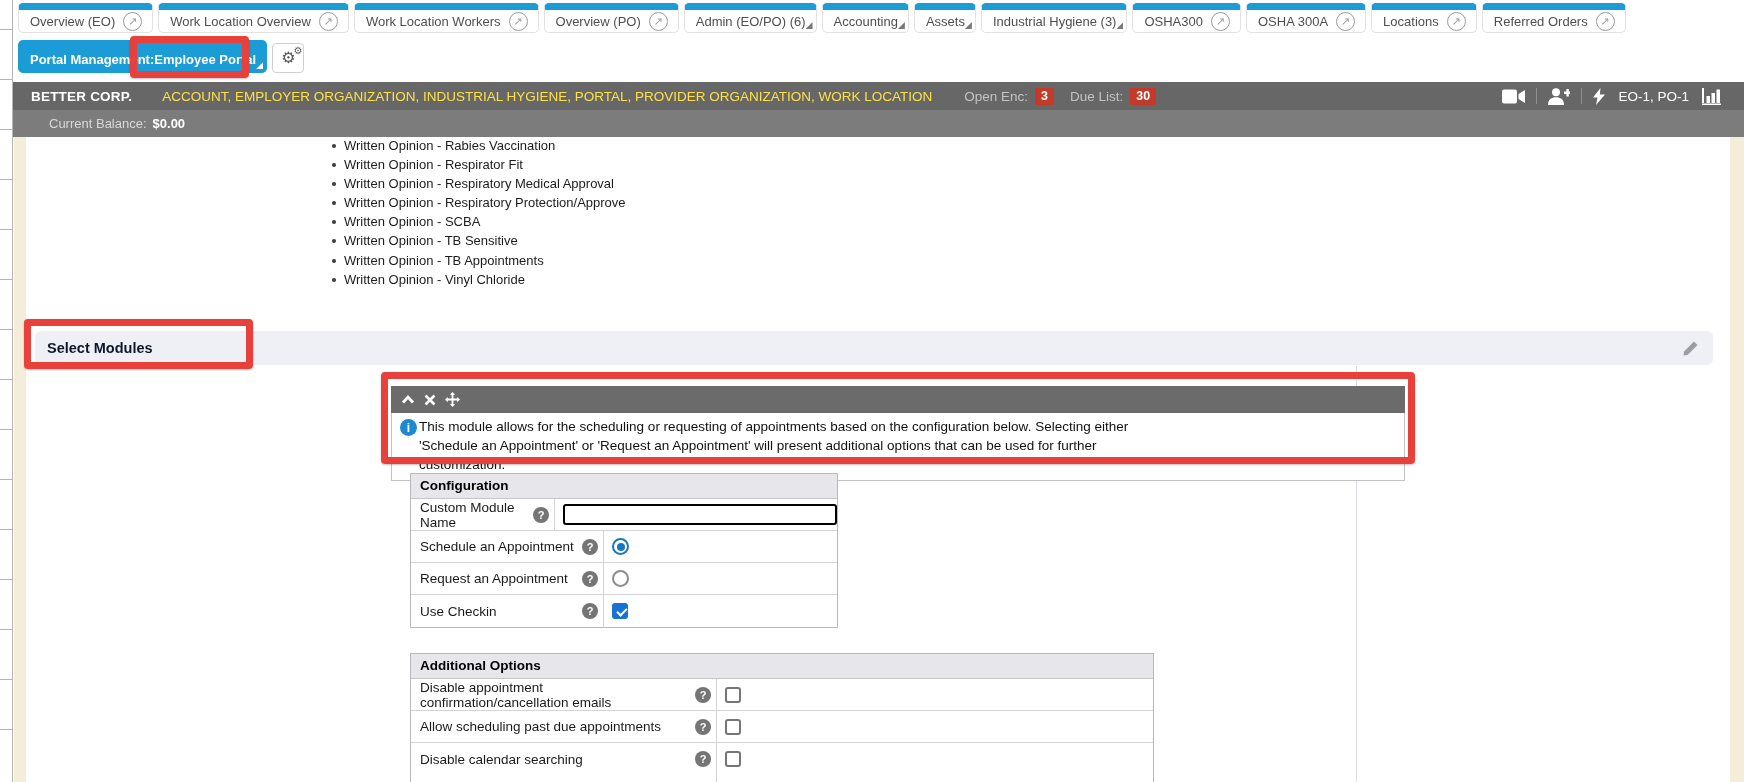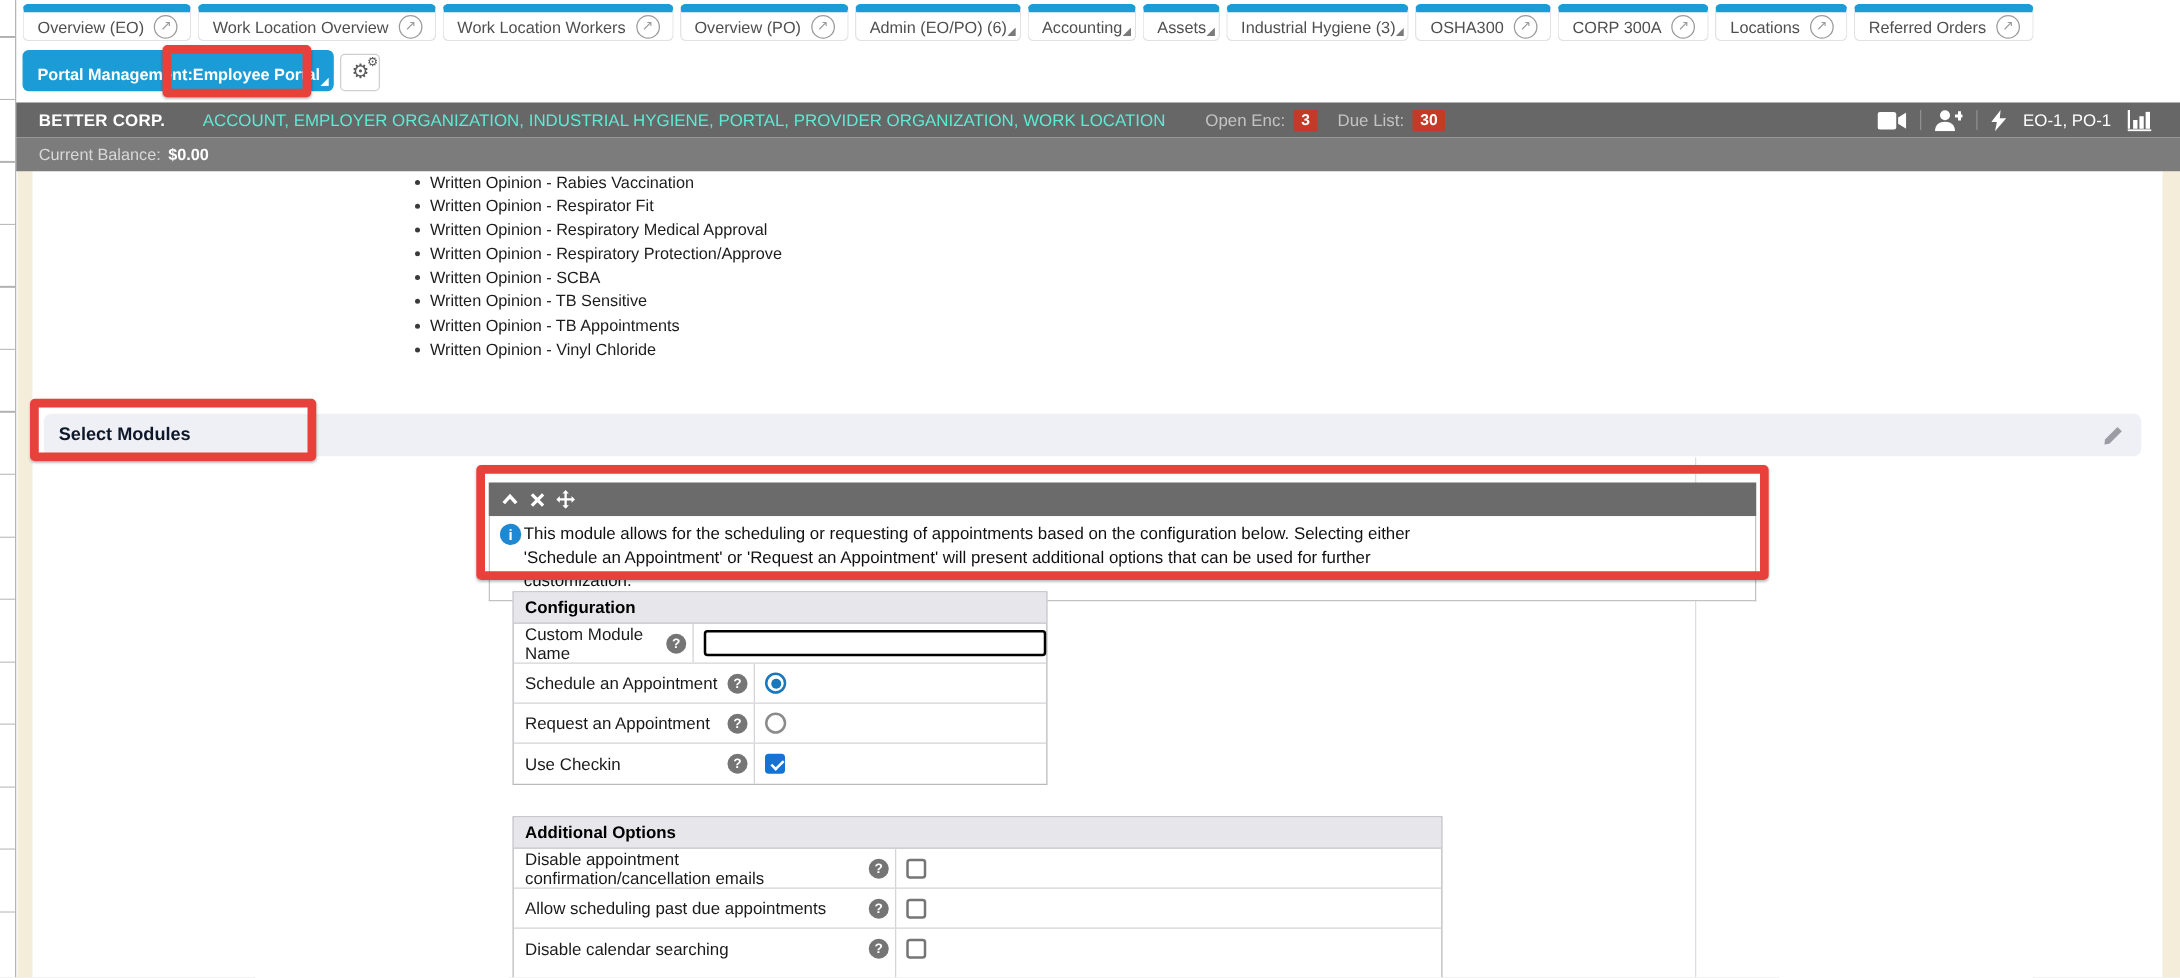--- a/index.html
+++ b/index.html
@@ -49,35 +49,35 @@
   .gear-btn .cogs { position:relative; font-size:16px; line-height:1; }
   .gear-btn .cogs::after { content:"\2699"; position:absolute; font-size:10px; top:-4px; right:-7px; }
 
   
   .header-bar {
     position:absolute; left:13px; right:0; top:82px; height:28px;
     background:#666766; color:#fff; display:flex; align-items:center;
     padding:0 10px 0 18px; font-size:13.5px; z-index:2;
   }
   .company { font-weight:bold; margin-right:30px; letter-spacing:.2px; }
-  .context-list { color:#5eead4; margin-right:32px; }
+  .context-list { color:#fde047; margin-right:32px; }
   .metric-label { color:#c3c3c3; }
   .count-badge {
     background:#c43a28; color:#fff; padding:1px 6px 2px; margin:0 16px 0 7px;
     font-weight:bold; font-size:12.5px; border-radius:1px; cursor:pointer;
   }
   .header-icons { margin-left:auto; display:flex; align-items:center; gap:11px; padding-right:12px; }
   .header-icons svg { display:block; cursor:pointer; }
   .vdiv { width:1px; height:16px; background:#909090; }
   .org-label { color:#fff; font-size:13.5px; margin:0 2px; }
 
   .balance-bar {
     position:absolute; left:13px; right:0; top:110px; height:27px;
     background:#7c7c7c; color:#d8d8d8; display:flex; align-items:center; gap:6px;
-    padding-left:18px; font-size:13px; z-index:2;
+    padding-left:36px; font-size:13px; z-index:2;
   }
   .balance-bar b { color:#fff; }
 
   
   .opinion-list { position:absolute; left:330px; top:136px; list-style:none; z-index:1; }
   .opinion-list li {
     position:relative; height:19.1px; line-height:19px; padding-left:14px;
     font-size:13px; color:#1c1c1c;
   }
   .opinion-list li::before {
@@ -227,21 +227,21 @@
         <span class="fold-icon"></span>
       </div>
 
       <div class="tab has-ext">
         <span class="tab-label">OSHA300</span>
         <span class="ext-icon"></span>
 
       </div>
 
       <div class="tab has-ext">
-        <span class="tab-label">CORP 300A</span>
+        <span class="tab-label">OSHA 300A</span>
         <span class="ext-icon"></span>
 
       </div>
 
       <div class="tab has-ext">
         <span class="tab-label">Locations</span>
         <span class="ext-icon"></span>
 
       </div>
 

